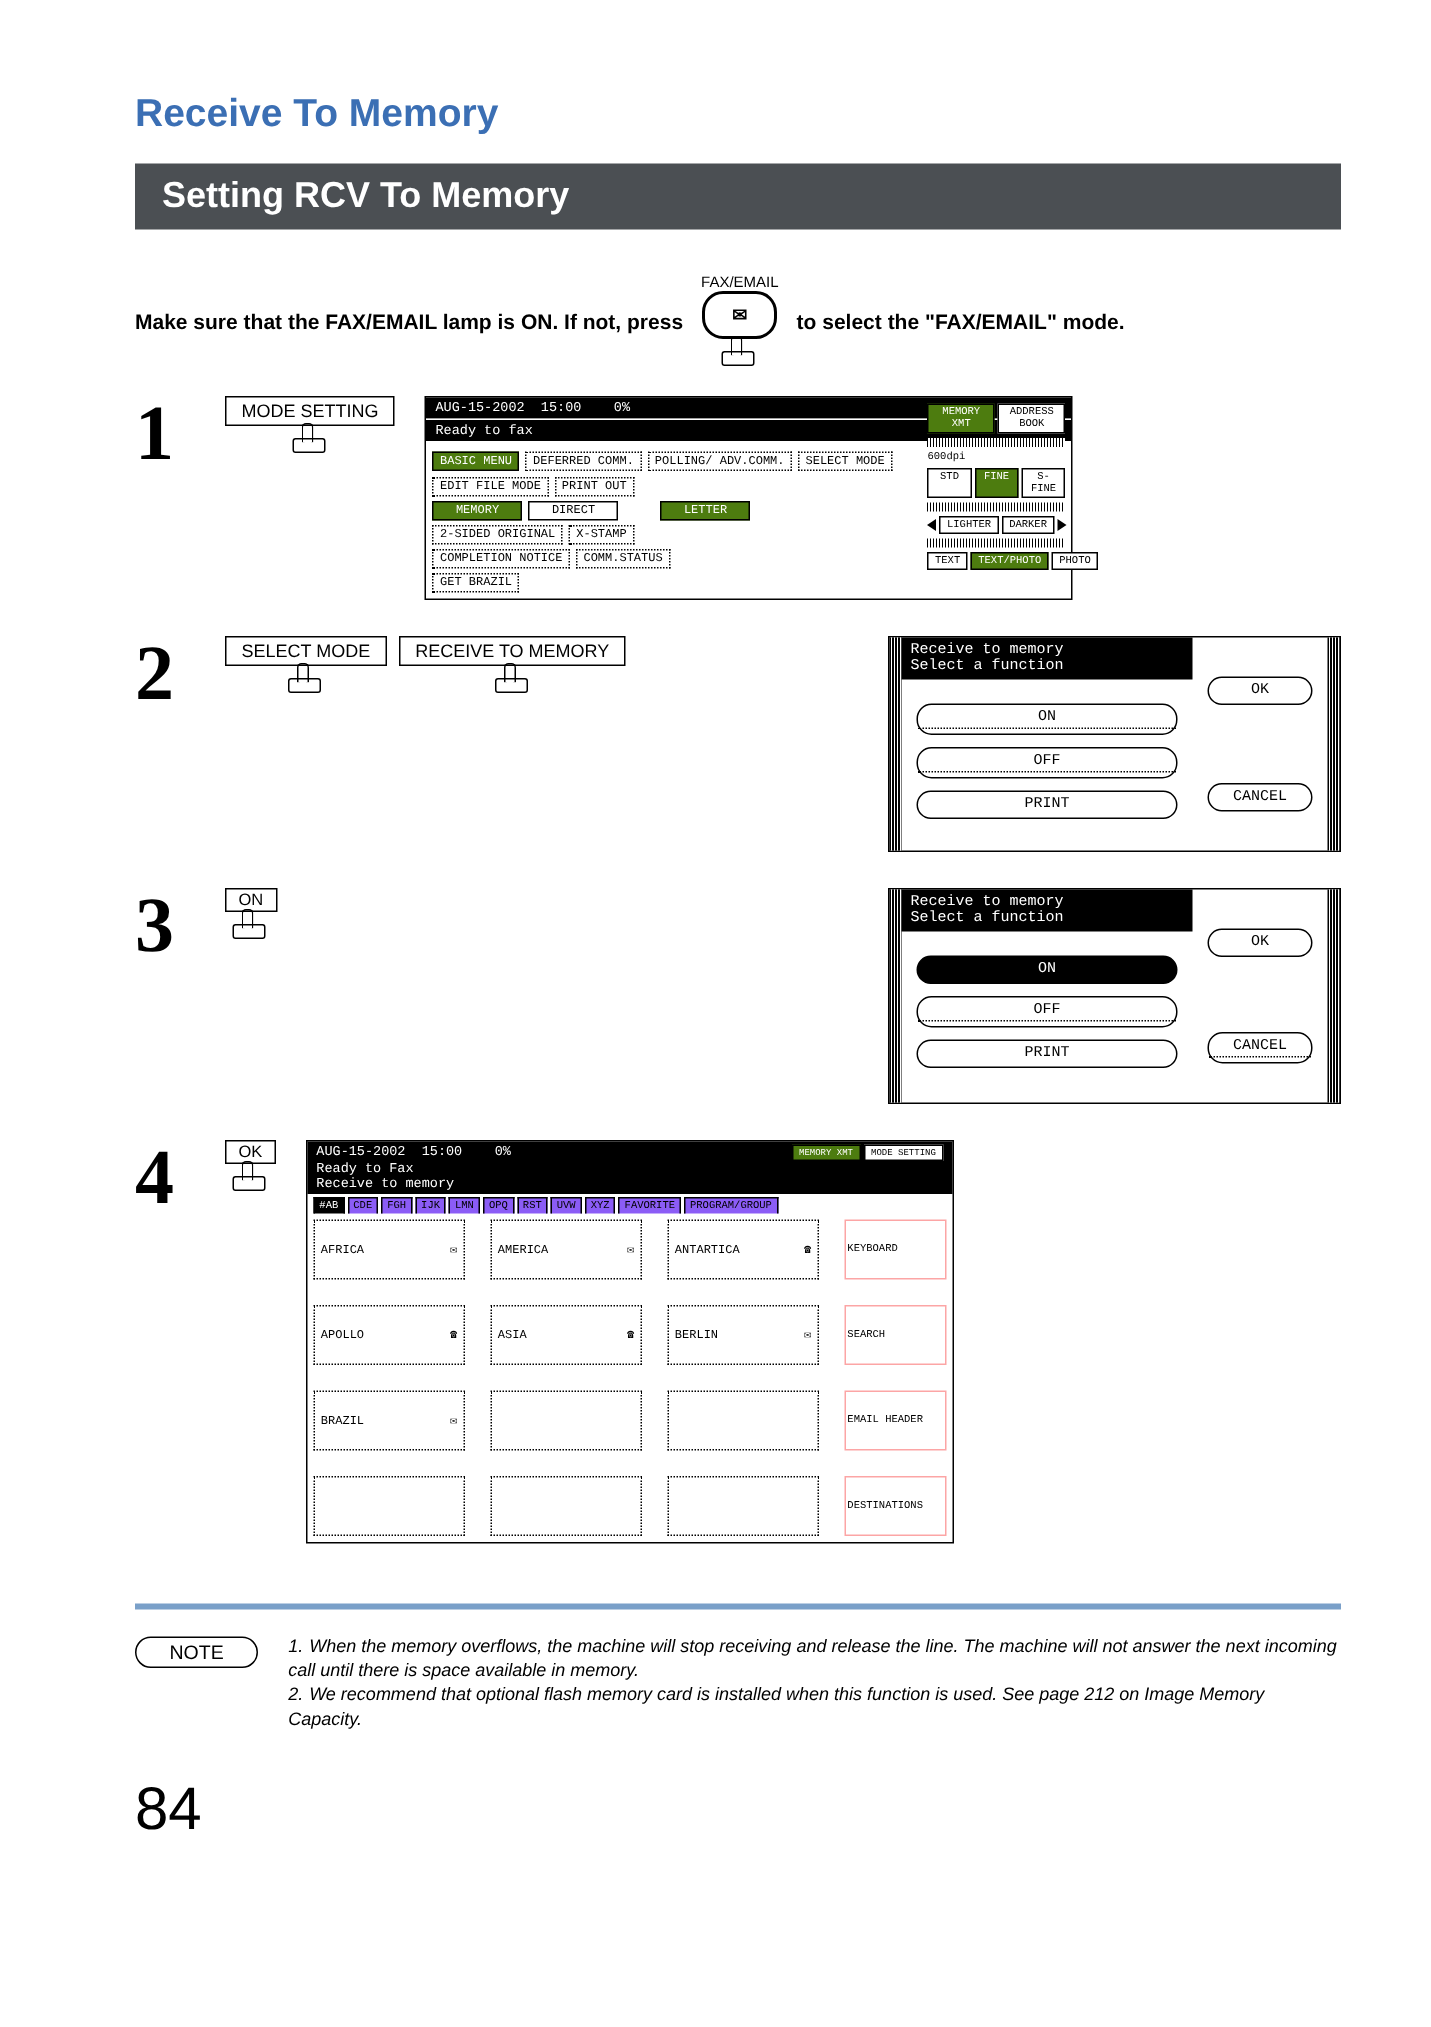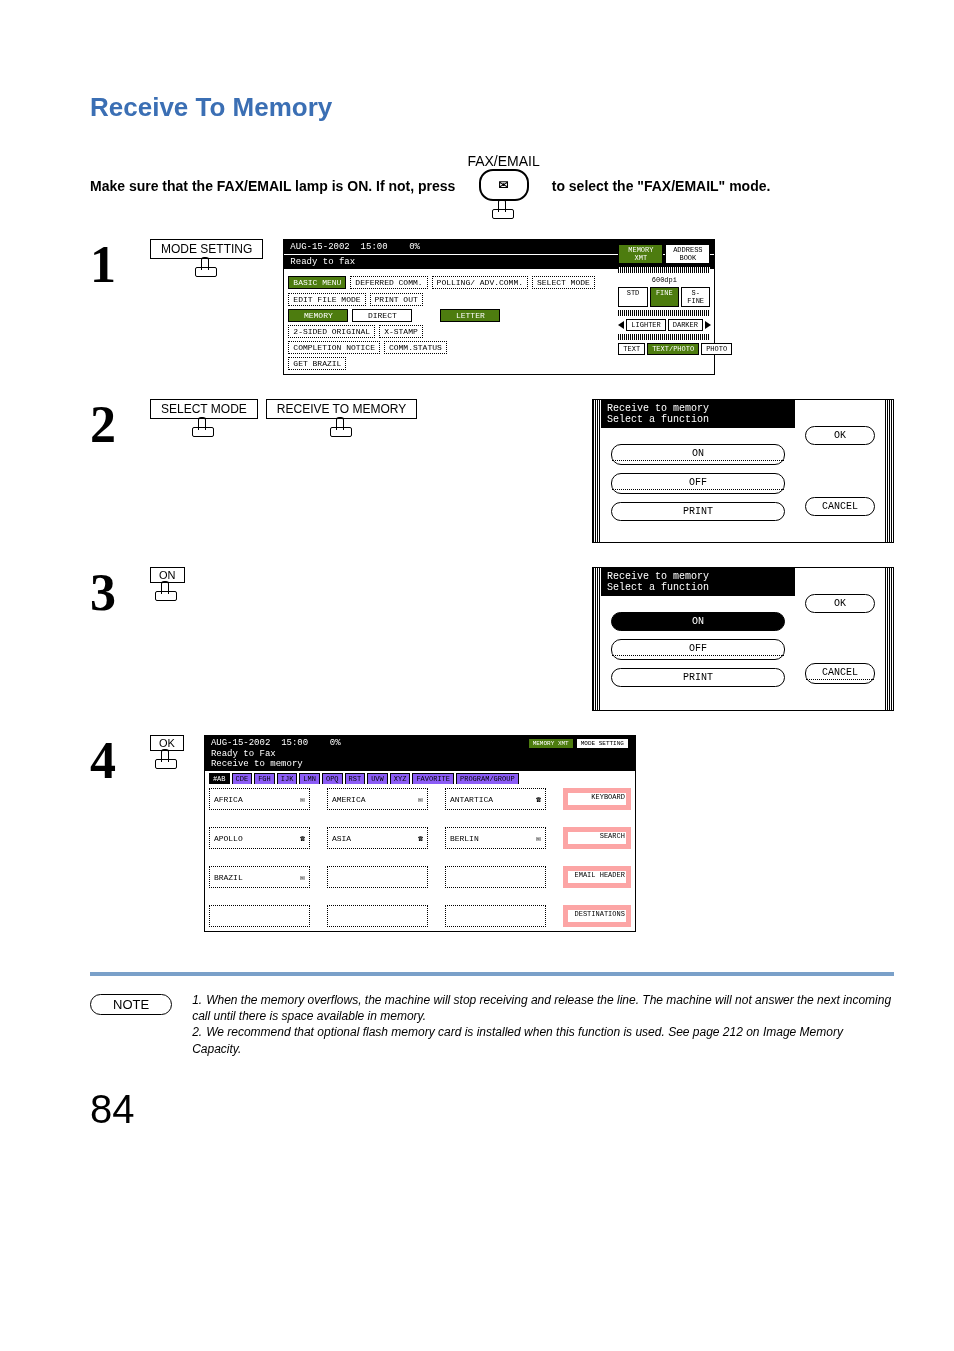--- a/index.html
+++ b/index.html
@@ -7,21 +7,20 @@
     padding: 0;
     background: #fff;
     font-family: Arial, Helvetica, sans-serif;
     color: #000;
     width: 954px;
   }
   .page {
     padding: 60px 60px 40px 90px;
     box-sizing: border-box;
     width: 954px;
-    margin-top: 32px;
   }
   .page-title {
     color: #3b6fb4;
     font-size: 26px;
     font-weight: bold;
     margin-bottom: 18px;
   }
   .section-bar {
     background: #4b4f53;
     color: #fff;
@@ -37,21 +36,21 @@
     font-size: 14px;
     font-weight: bold;
     gap: 4px;
   }
   .faxemail-btn-wrap {
     display: inline-flex;
     flex-direction: column;
     align-items: center;
     margin: 0 8px;
   }
-  .faxemail-label { font-size: 14px; font-weight: normal; }
+  .faxemail-label { font-size: 10px; font-weight: normal; }
   .faxemail-btn {
     width: 46px; height: 28px;
     border: 2px solid #000;
     border-radius: 14px;
     display: flex; align-items: center; justify-content: center;
     font-size: 12px;
   }
   .press-icon {
     width: 24px; height: 16px;
     position: relative;
@@ -187,21 +186,21 @@
     font-family: "Courier New", monospace;
     font-size: 8px;
     background: #fff;
   }
   .ab-header{ background:#000;color:#fff;padding:2px 6px;font-size:9px; display:flex; flex-direction:column; }
   .ab-tabs { display:flex; gap:2px; padding:2px 4px 0 4px; flex-wrap:wrap; }
   .ab-tab{ border:1px solid #000; border-bottom:none; padding:1px 3px; font-size:7px; background:#8b5cf6;}
   .ab-tab.inv{ background:#000;color:#fff; }
   .ab-grid{ display:grid; grid-template-columns: repeat(3, 1fr) 68px; gap:17px; padding:4px; }
   .ab-cell{ border:1px dotted #000; padding:3px 4px; display:flex; justify-content:space-between; align-items:center; min-height:14px; }
-  .ab-side{ border:5px solid #fca5a5; font-size:7px; text-align:right; padding:0 1px; }
+  .ab-side{ border:1px solid #fca5a5; font-size:7px; text-align:left; padding:15px 1px; }
   .bottom-rule { border-top: 4px solid #7aa0c9; margin: 40px 0 16px 0; }
   .note-row { display: flex; align-items: flex-start; gap: 20px; font-size: 12px; }
   .note-badge {
     border: 1px solid #000;
     border-radius: 14px;
     padding: 2px 22px;
     font-style: normal;
     font-size: 13px;
     white-space: nowrap;
     margin-top: 2px;
@@ -217,20 +216,21 @@
   .tri.l{border-right:6px solid #000;}
   .tri.r{border-left:6px solid #000;}
 </style>
 </head>
 <body>
 
 <div class="page">
 
   <div class="page-title">Receive To Memory</div>
 
+  <div class="section-bar">Setting RCV To Memory</div>
 
   <div class="intro">
     <span>Make sure that the FAX/EMAIL lamp is ON.  If not, press</span>
     <span class="faxemail-btn-wrap">
       <span class="faxemail-label">FAX/EMAIL</span>
       <span class="faxemail-btn">✉</span>
       <span class="press-icon"></span>
     </span>
     <span>to select the "FAX/EMAIL" mode.</span>
   </div>
@@ -280,21 +280,21 @@
               <div class="screen-row">
                 <span class="sbtn dotted">GET BRAZIL</span>
               </div>
             </div>
             <div class="side-col">
               <div style="display:flex;gap:2px;">
                 <span class="sbtn inv" style="flex:1">MEMORY XMT</span>
                 <span class="sbtn" style="flex:1">ADDRESS BOOK</span>
               </div>
               <div class="stripe"></div>
-              <div style="text-align:center;font-size:7px;">600dpi</div>
+              <div style="text-align:left;font-size:7px;">600dpi</div>
               <div style="display:flex;gap:2px;">
                 <span class="sbtn" style="flex:1">STD</span>
                 <span class="sbtn inv" style="flex:1">FINE</span>
                 <span class="sbtn" style="flex:1">S-FINE</span>
               </div>
               <div class="stripe"></div>
               <div class="lighter-darker">
                 <span class="tri l"></span>
                 <span class="sbtn" style="flex:1">LIGHTER</span>
                 <span class="sbtn" style="flex:1">DARKER</span>

